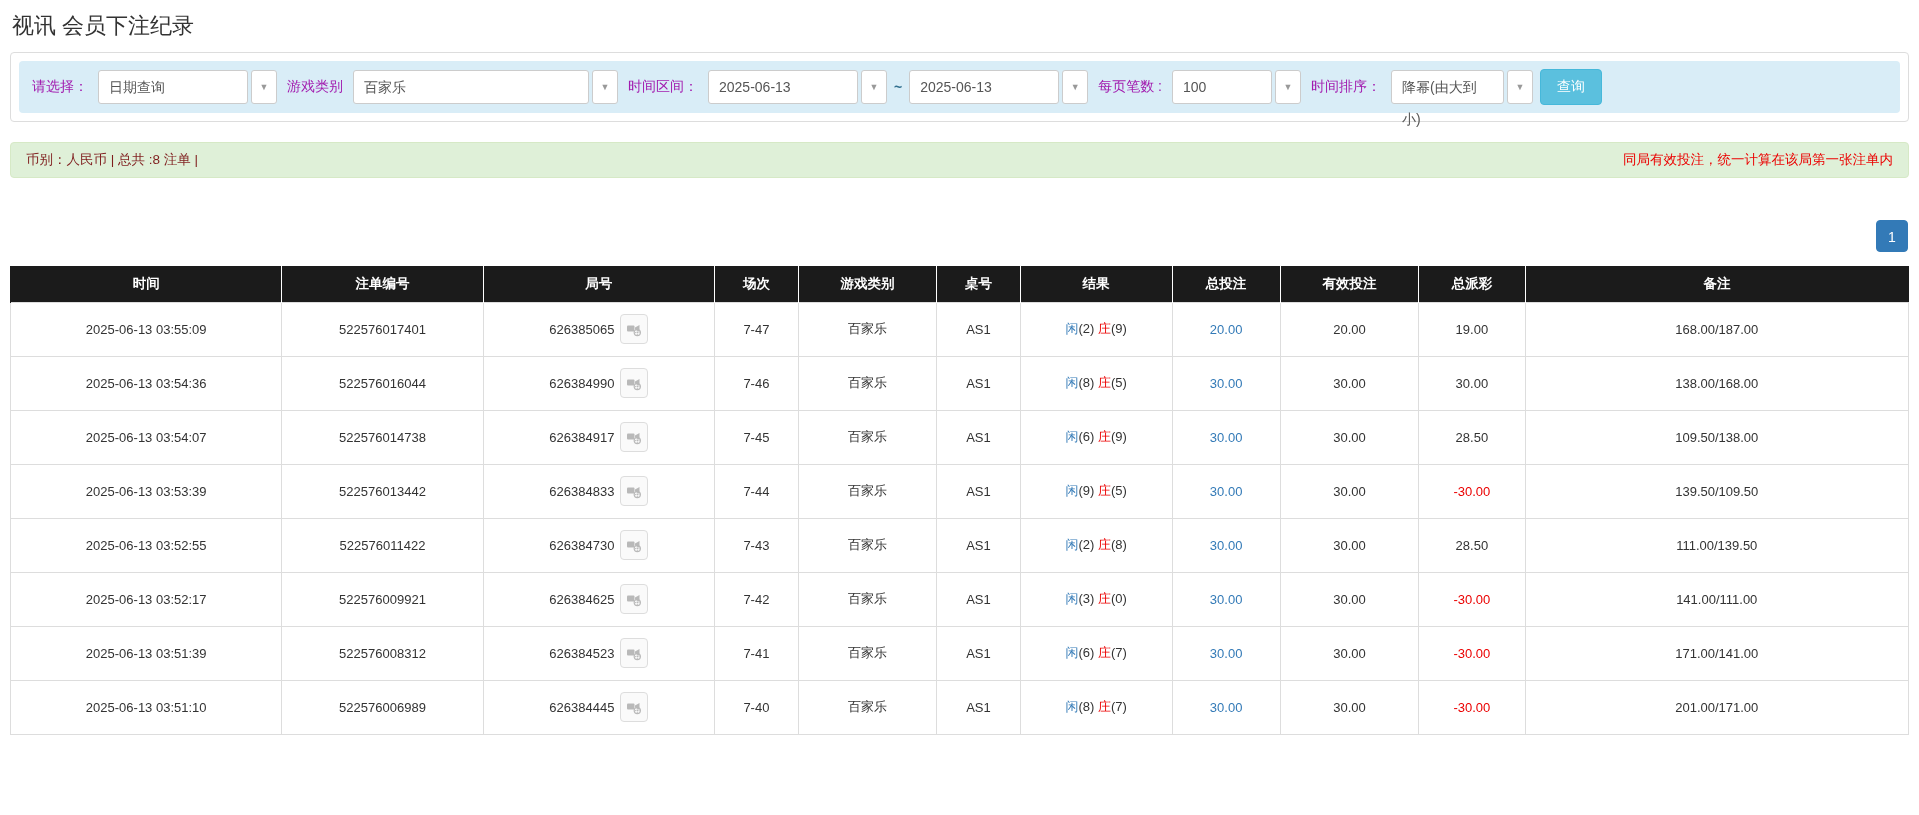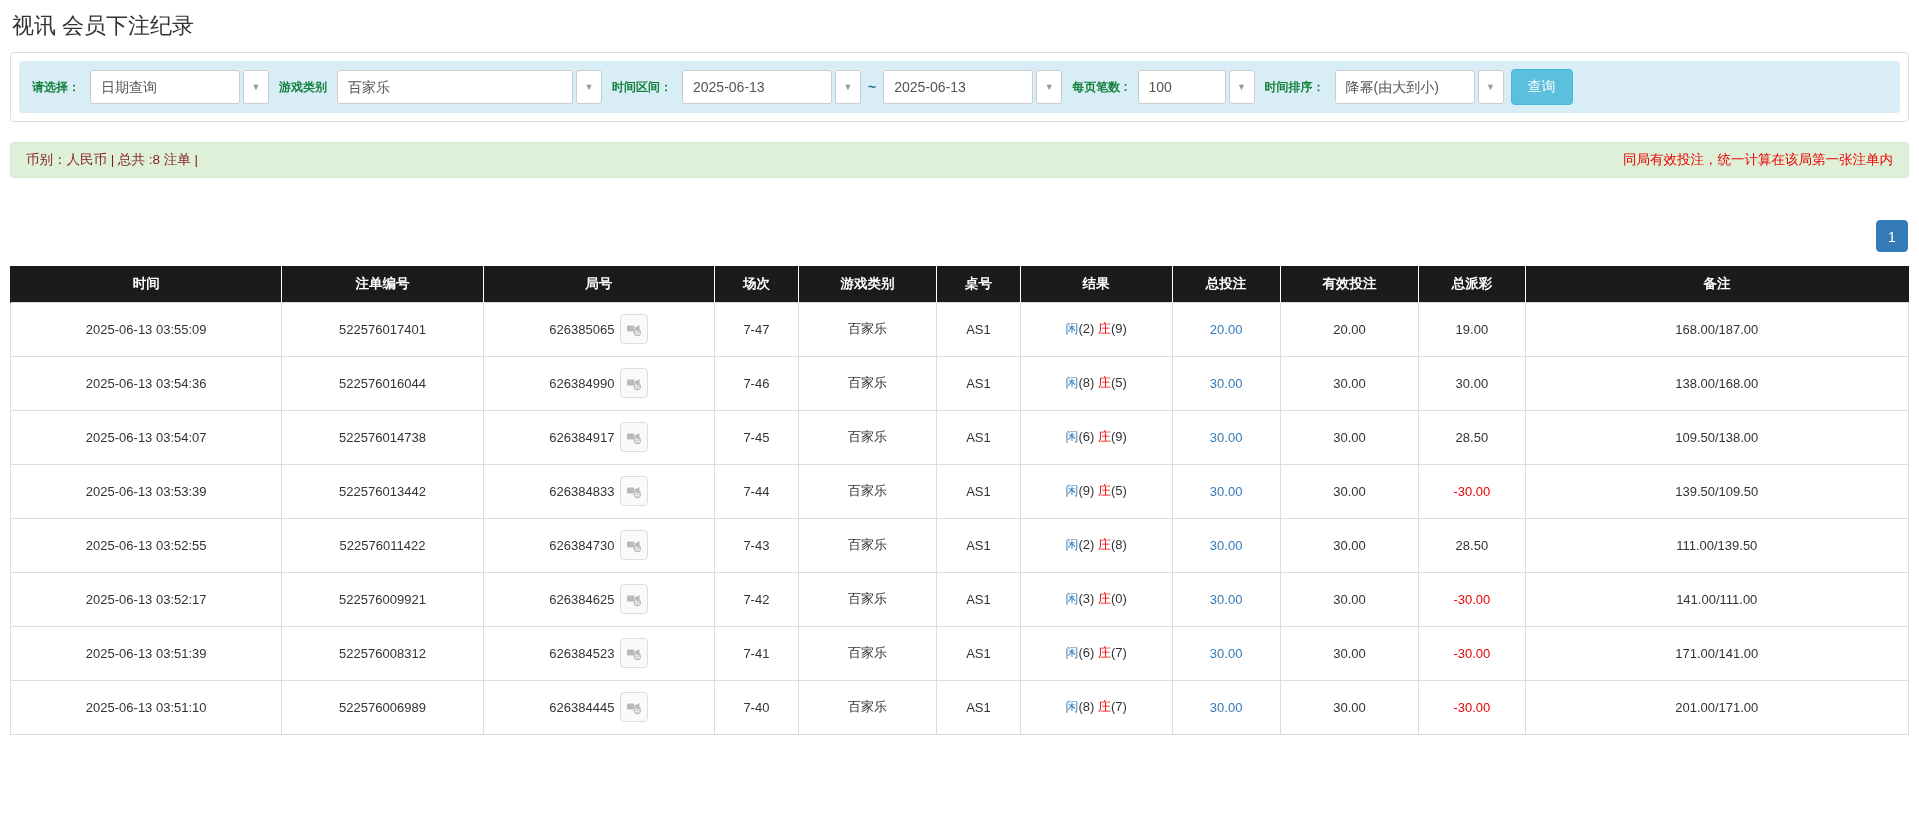--- a/index.html
+++ b/index.html
@@ -7,21 +7,21 @@
     font-family: "Liberation Sans", "DejaVu Sans", sans-serif; }
   body { padding: 12px 10px 0 10px; }
 
   h1.page-title { font-size: 22px; line-height: 28px; font-weight: 500; color: #333;
     margin: 0 0 12px 2px; }
 
   
   .filter-panel { border: 1px solid #ddd; border-radius: 4px; padding: 8px; }
   .filter-bar { background: #d9edf7; border-radius: 4px; padding: 8px 10px;
     display: flex; align-items: center; gap: 7px; }
-  .flabel { font-size: 12px; font-weight: bold; color: #15803d; white-space: nowrap; padding: 0 3px; }
+  .flabel { font-size: 14px; font-weight: normal; color: #a21caf; white-space: nowrap; padding: 0 3px; }
   .combo { display: inline-flex; align-items: stretch; gap: 3px; border-radius: 10px; }
   .combo-text { background: #fff; border: 1px solid #ccc; border-radius: 3px;
     height: 34px; line-height: 32px; padding: 0 10px; font-size: 14px; color: #555; }
   .combo-arrow { width: 26px; height: 34px; background: #fff; border: 1px solid #ccc;
     border-radius: 3px; display: flex; align-items: center; justify-content: center;
     color: #999; font-size: 9px; cursor: pointer; }
   .tilde { color: #31708f; font-size: 14px; font-weight: bold; }
   .btn-search { background: #5bc0de; border: 1px solid #46b8da; color: #fff;
     font-size: 14px; border-radius: 4px; height: 36px; padding: 0 16px; cursor: pointer; }
 
@@ -81,27 +81,27 @@
       <span class="combo-arrow">▼</span>
     </span>
     <span class="tilde">~</span>
     <span class="combo">
       <span class="combo-text" style="width:150px">2025-06-13</span>
       <span class="combo-arrow">▼</span>
     </span>
 
     <span class="flabel">每页笔数 :</span>
     <span class="combo">
-      <span class="combo-text" style="width:88px">100</span>
+      <span class="combo-text" style="width:100px">100</span>
       <span class="combo-arrow">▼</span>
     </span>
 
     <span class="flabel">时间排序：</span>
     <span class="combo">
-      <span class="combo-text" style="width:140px">降幂(由大到小)</span>
+      <span class="combo-text" style="width:113px">降幂(由大到小)</span>
       <span class="combo-arrow">▼</span>
     </span>
 
     <button class="btn-search">查询</button>
   </div>
 </div>
 
 <div class="alert-success">
   <span class="summary-left">币别：人民币 | 总共 :8 注单 |</span>
   <span class="summary-note">同局有效投注，统一计算在该局第一张注单内</span>

